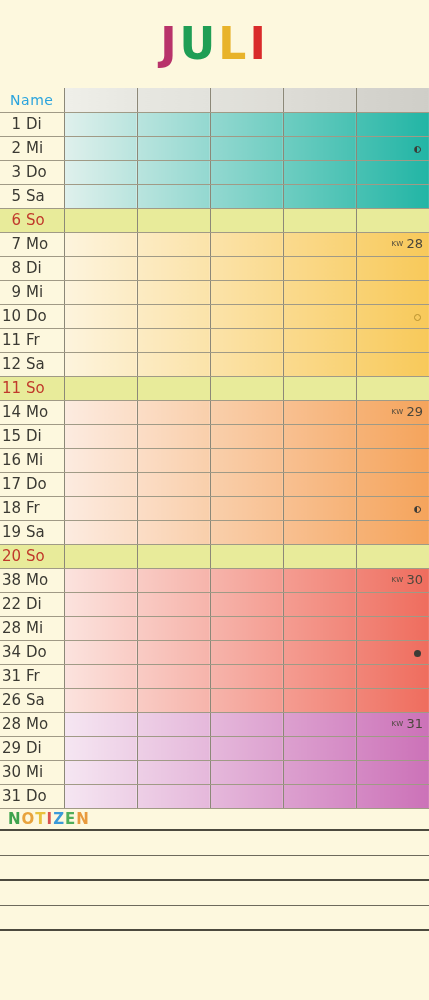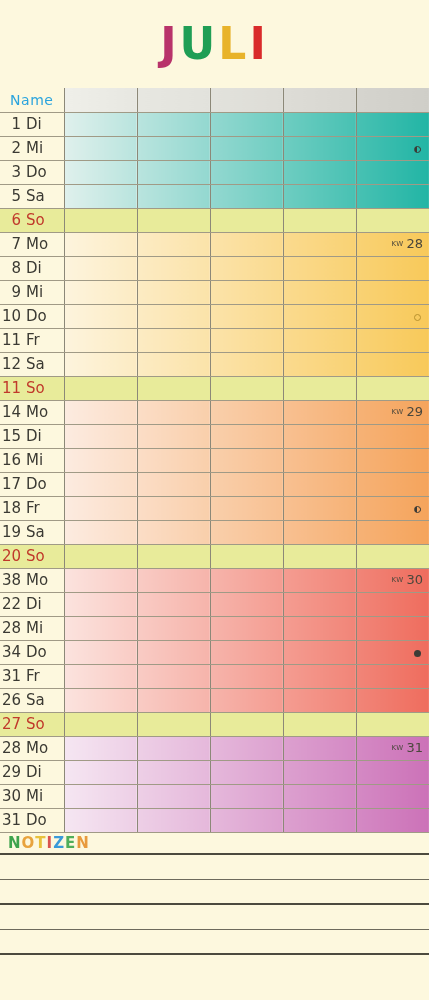--- a/index.html
+++ b/index.html
@@ -372,28 +372,20 @@
           <td style="background: linear-gradient(90deg, rgb(241, 133, 120), rgb(239, 109, 94));"></td>
         </tr>
         <tr>
           <td class="date-cell"><span class="dnum">26</span><span class="dwd">Sa</span></td>
           <td style="background: linear-gradient(90deg, rgb(251, 227, 222), rgb(249, 203, 196));"></td>
           <td style="background: linear-gradient(90deg, rgb(249, 203, 196), rgb(246, 180, 171));"></td>
           <td style="background: linear-gradient(90deg, rgb(246, 180, 171), rgb(244, 156, 145));"></td>
           <td style="background: linear-gradient(90deg, rgb(244, 156, 145), rgb(241, 133, 120));"></td>
           <td style="background: linear-gradient(90deg, rgb(241, 133, 120), rgb(239, 109, 94));"></td>
         </tr>
-        <tr class="sunday">
-          <td class="date-cell"><span class="dnum">27</span><span class="dwd">So</span></td>
-          <td style="background: rgb(232, 235, 154);"></td>
-          <td style="background: rgb(232, 235, 154);"></td>
-          <td style="background: rgb(232, 235, 154);"></td>
-          <td style="background: rgb(232, 235, 154);"></td>
-          <td style="background: rgb(232, 235, 154);"></td>
-        </tr>
         <tr>
           <td class="date-cell"><span class="dnum">28</span><span class="dwd">Mo</span></td>
           <td style="background: linear-gradient(90deg, rgb(245, 230, 242), rgb(237, 207, 230));"></td>
           <td style="background: linear-gradient(90deg, rgb(237, 207, 230), rgb(229, 184, 219));"></td>
           <td style="background: linear-gradient(90deg, rgb(229, 184, 219), rgb(220, 160, 207));"></td>
           <td style="background: linear-gradient(90deg, rgb(220, 160, 207), rgb(212, 137, 196));"></td>
           <td style="background: linear-gradient(90deg, rgb(212, 137, 196), rgb(204, 114, 184));">
             <span class="kw"><span class="kw-lbl">KW </span><span>31</span></span>
           </td>
         </tr>

